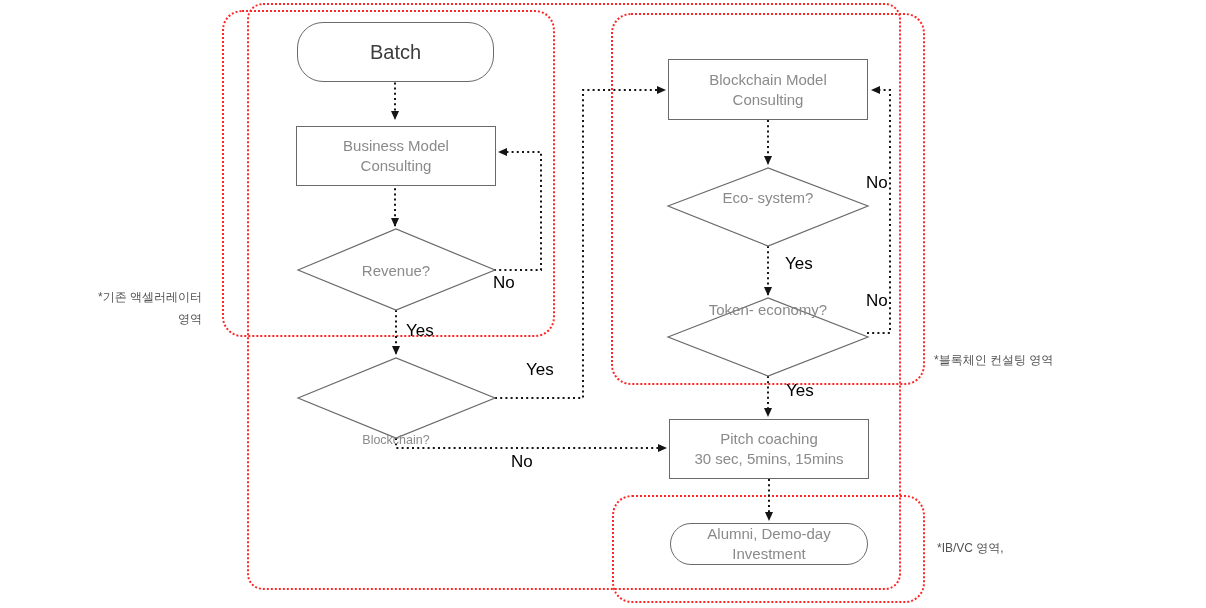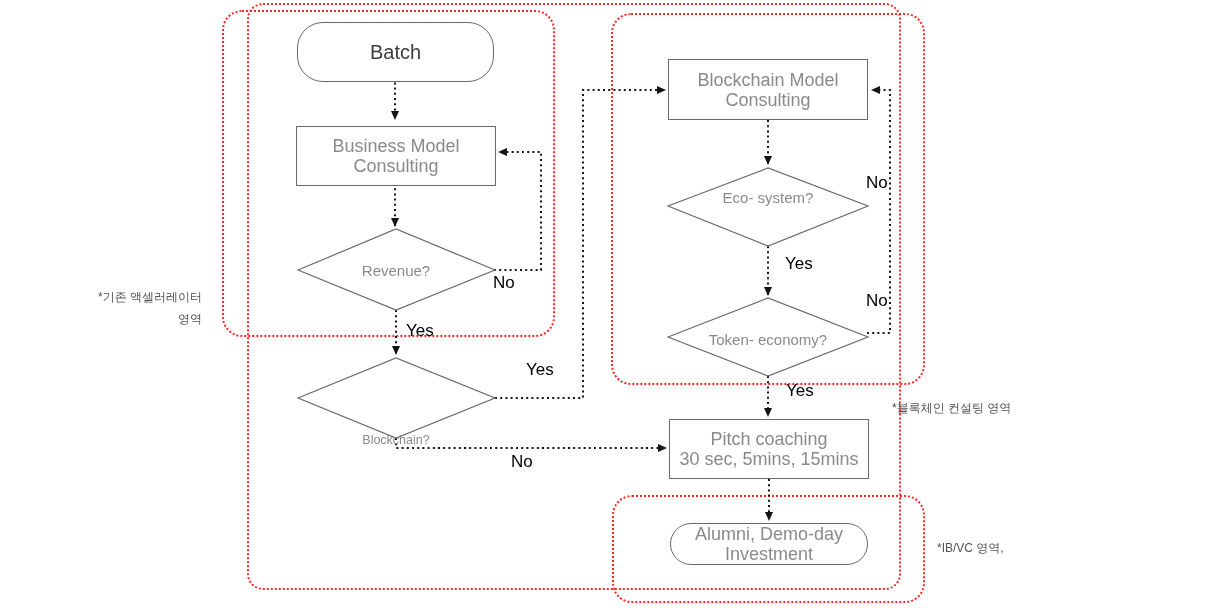--- a/index.html
+++ b/index.html
@@ -14,51 +14,51 @@
   .region.r-bottom{left:612px;top:495px;width:313px;height:108px;border-radius:20px;}
 
   svg.wires{position:absolute;left:0;top:0;width:1206px;height:608px;}
   .connector{fill:none;stroke:var(--connector,#141414);stroke-width:2;stroke-dasharray:2 3.2;}
   .diamond{fill:#ffffff;stroke:var(--node-border,#6a6a6a);stroke-width:1.2;}
   .ah{fill:var(--connector,#141414);}
 
   
   .node{position:absolute;box-sizing:border-box;border:1.2px solid var(--node-border,#6a6a6a);
         background:#fff;display:flex;flex-direction:column;align-items:center;justify-content:center;
-        text-align:center;color:var(--node-text,#8a8a8a);font-size:18px;line-height:20px;}
+        text-align:center;color:var(--node-text,#8a8a8a);font-size:15px;line-height:20px;}
   .stadium{border-radius:26px;}
   .n-batch {left:297px;top:22px; width:197px;height:60px;font-size:20px;color:#3d3d3d;}
   .n-bmc   {left:296px;top:126px;width:200px;height:60px;}
   .n-bmc2  {left:668px;top:59px; width:200px;height:61px;}
   .n-pitch {left:669px;top:419px;width:200px;height:60px;}
   .n-alumni{left:670px;top:523px;width:198px;height:42px;}
 
   
   .dtext{position:absolute;width:200px;text-align:center;color:var(--node-text,#8a8a8a);
          font-size:15px;line-height:19px;}
   .d-revenue   {left:296px;top:261px;}
   .d-blockchain{left:296px;top:391px;font-size:12.5px;margin-top:40px;}
   .d-eco       {left:668px;top:188px;}
-  .d-token     {left:668px;top:330px;}
+  .d-token     {left:668px;top:300px;}
 
   
   .elabel{position:absolute;color:#000;font-size:17px;font-weight:500;line-height:18px;}
   .l-rev-yes  {left:406px;top:322px;}
   .l-rev-no   {left:493px;top:274px;}
   .l-bc-yes   {left:526px;top:361px;}
   .l-bc-no    {left:511px;top:453px;}
   .l-eco-no   {left:866px;top:174px;}
   .l-eco-yes  {left:785px;top:255px;}
   .l-token-no {left:866px;top:292px;}
   .l-token-yes{left:786px;top:382px;}
 
   
   .rlabel{position:absolute;color:#525252;font-size:12px;line-height:22px;}
   .rl-left  {left:28px;top:286px;width:174px;text-align:right;}
-  .rl-right {left:892px;top:349px;margin-top:48px;}
+  .rl-right {left:934px;top:349px;}
   .rl-bottom{left:937px;top:536px;line-height:24px;}
   .rlabel span{display:block;}
   .node span{display:block;}
 </style>
 </head>
 <body style="--region-border: #ff2626; --node-border: #6a6a6a; --node-text: #8a8a8a; --connector: #141414;">
 
 <div class="stage">
 
   <div class="region r-outer"></div>

